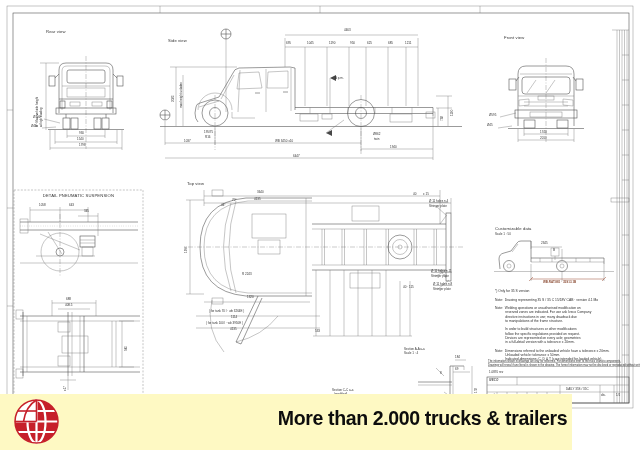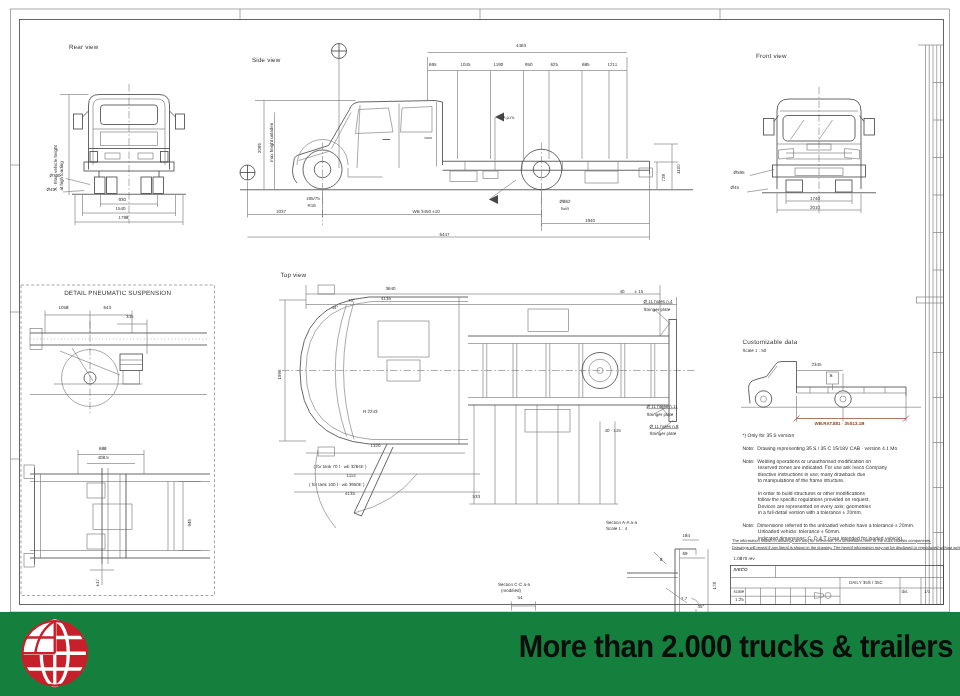--- a/index.html
+++ b/index.html
@@ -16,21 +16,21 @@
   .vlbl{position:absolute;font-size:11px;color:#333;white-space:nowrap;letter-spacing:.3px;transform:scale(.38);transform-origin:0 0}
   .tiny{position:absolute;font-size:10px;color:#333;white-space:nowrap;transform:scale(.3);transform-origin:0 0}
   .dim{position:absolute;font-size:10px;color:#303030;white-space:pre;line-height:1;transform:scale(.3);transform-origin:0 0}
   .dim.rot{transform:rotate(-90deg) scale(.3)}
   .dim.red{color:#8a4a32;font-weight:bold}
   .dim.und{text-decoration:underline}
   #notes-block{position:absolute;left:495px;top:289px;width:400px;transform:scale(.3333);transform-origin:0 0}
   .note-line{font-size:10px;line-height:12.8px;color:#2e2e2e;white-space:pre}
   #disclaimer-block{position:absolute;left:488px;top:358.5px;width:430px;transform:scale(.3333);transform-origin:0 0}
   .disc-line{font-size:8px;line-height:12.5px;color:#2e2e2e;white-space:nowrap;text-decoration:underline}
-  #footer{position:absolute;left:0;top:408px;width:640px;height:56px;background:#15803d}
+  #footer{position:absolute;left:0;top:394px;width:572px;height:56px;background:#fef9c3}
   .tagline{position:absolute;right:5px;top:12px;font-size:21px;font-weight:800;color:#0d0d0d;letter-spacing:-.4px;transform:scaleX(.93);transform-origin:100% 50%;white-space:nowrap}
 </style>
 </head>
 <body>
 
 <div id="stage">
 
 <svg class="art" width="640" height="464" viewBox="0 0 640 464">
 
   <g>

